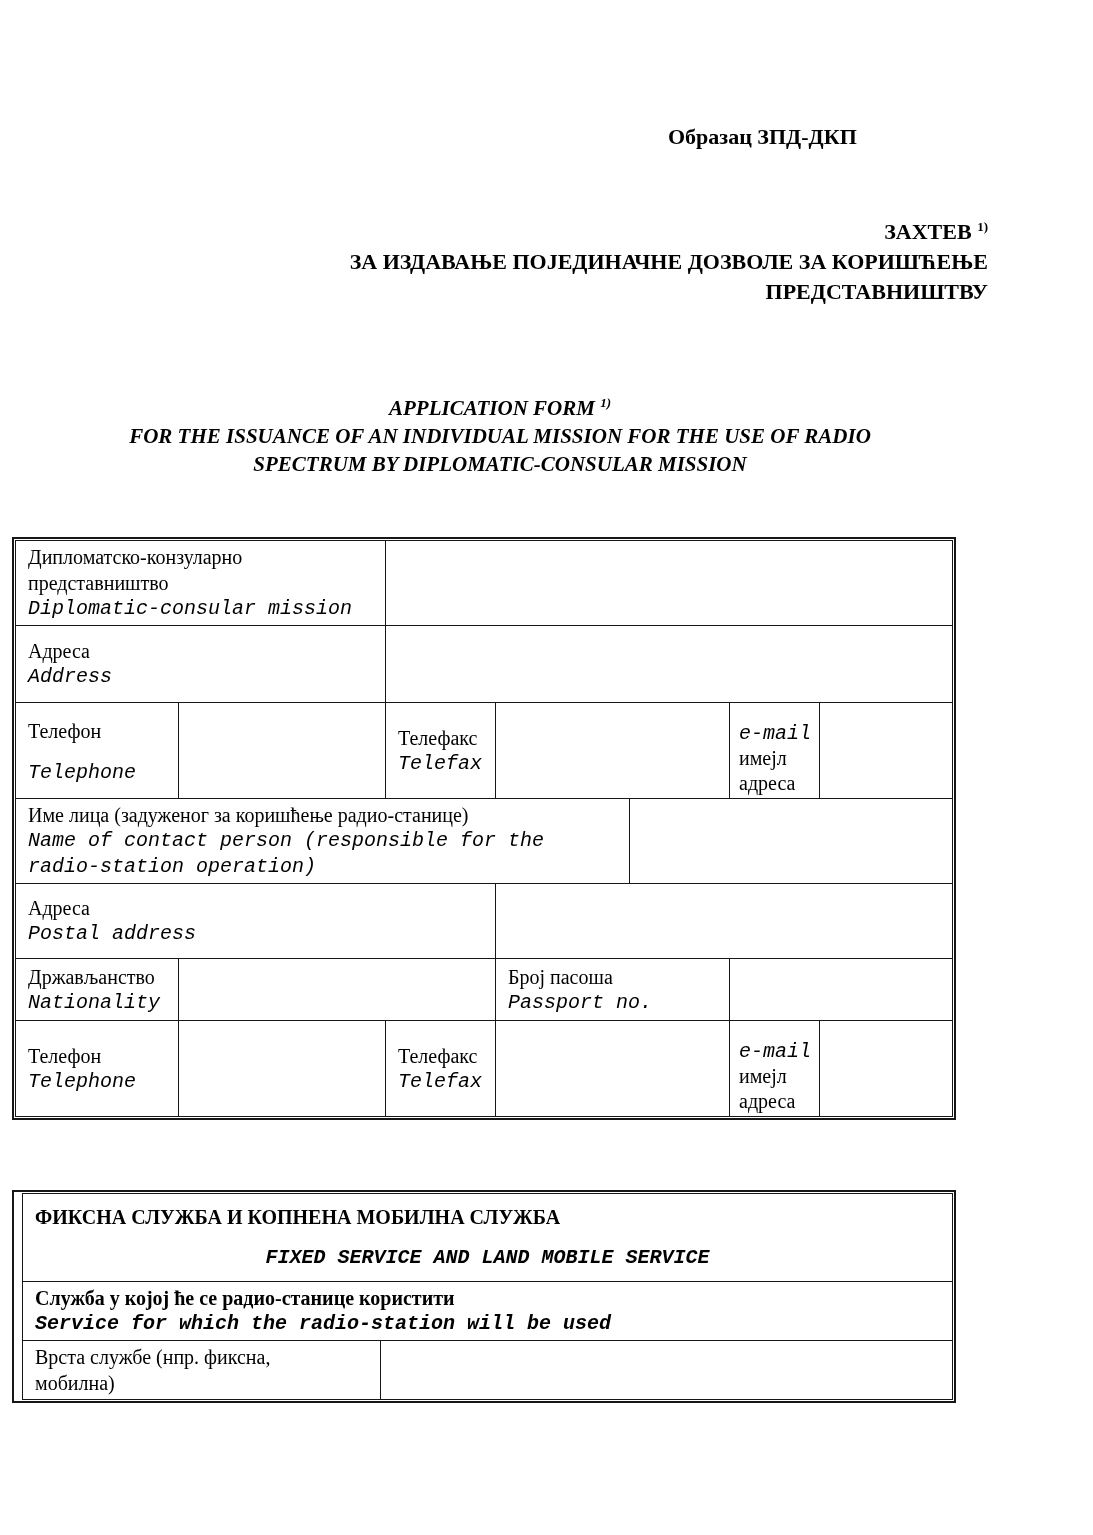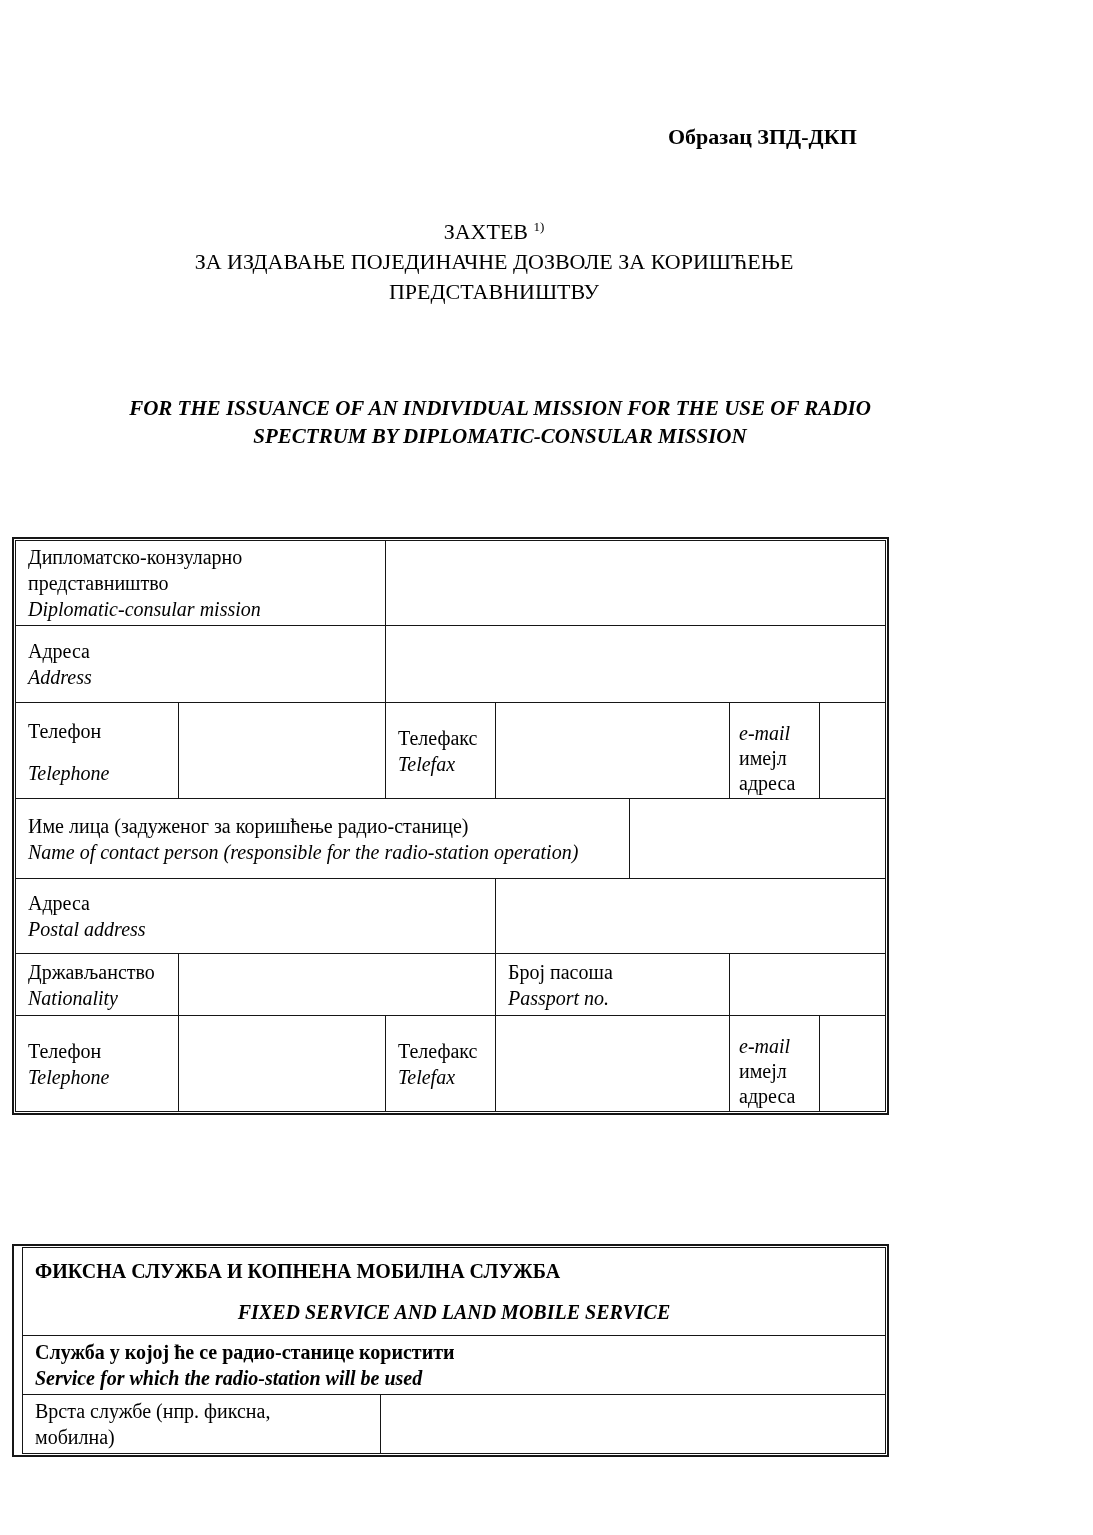--- a/index.html
+++ b/index.html
@@ -23,67 +23,67 @@
     top: 124px;
     font-size: 22px;
     font-weight: bold;
     white-space: nowrap;
   }
 
   .title-sr {
     left: 0;
     top: 217px;
     width: 988px;
-    text-align: center;
+    text-align: right;
     font-size: 22px;
-    font-weight: normal;
+    font-weight: bold;
     line-height: 30px;
   }
   .title-en {
     left: 0;
     top: 394px;
     width: 1000px;
     text-align: center;
     font-size: 21px;
     font-weight: bold;
     font-style: italic;
     line-height: 28px;
   }
   sup.fnote {
     font-size: 13px;
     line-height: 0;
   }
 
   .tbl-wrap {
     position: absolute;
     left: 12px;
-    width: 877px;
+    width: 944px;
     border: 2px solid #161616;
     padding: 1px;
     box-sizing: border-box;
     background: #ffffff;
   }
   .t1 { top: 537px; }
-  .t2 { top: 1244px; padding-left: 8px; }
+  .t2 { top: 1190px; padding-left: 8px; }
 
   table {
     border-collapse: collapse;
     width: 100%;
     table-layout: fixed;
   }
   td {
     border: 1.4px solid #161616;
     font-size: 20px;
     line-height: 26px;
     vertical-align: middle;
     padding: 3px 12px;
     overflow: hidden;
     box-sizing: border-box;
   }
-  .en { font-style: italic; }
+  .en { font-style: italic; font-family: Liberation Mono, monospace; }
   .b  { font-weight: bold; }
 
   .phone-split {
     display: flex;
     flex-direction: column;
     justify-content: space-between;
     height: 68px;
     padding-top: 2px;
   }
   td.email-cell {
@@ -100,20 +100,21 @@
 
   <div class="abs form-code">Образац ЗПД-ДКП</div>
 
   <div class="abs title-sr">
     <div><span>ЗАХТЕВ</span> <sup class="fnote">1)</sup></div>
     <div>ЗА ИЗДАВАЊЕ ПОЈЕДИНАЧНЕ ДОЗВОЛЕ ЗА КОРИШЋЕЊЕ</div>
     <div>ПРЕДСТАВНИШТВУ</div>
   </div>
 
   <div class="abs title-en">
+    <div><span>APPLICATION FORM</span> <sup class="fnote">1)</sup></div>
     <div>FOR THE ISSUANCE OF AN INDIVIDUAL MISSION FOR THE USE OF RADIO</div>
     <div>SPECTRUM BY DIPLOMATIC-CONSULAR MISSION</div>
   </div>
 
   <div class="tbl-wrap t1">
     <table>
       <colgroup>
         <col style="width:163px">
           <col style="width:207px">
           <col style="width:110px">

